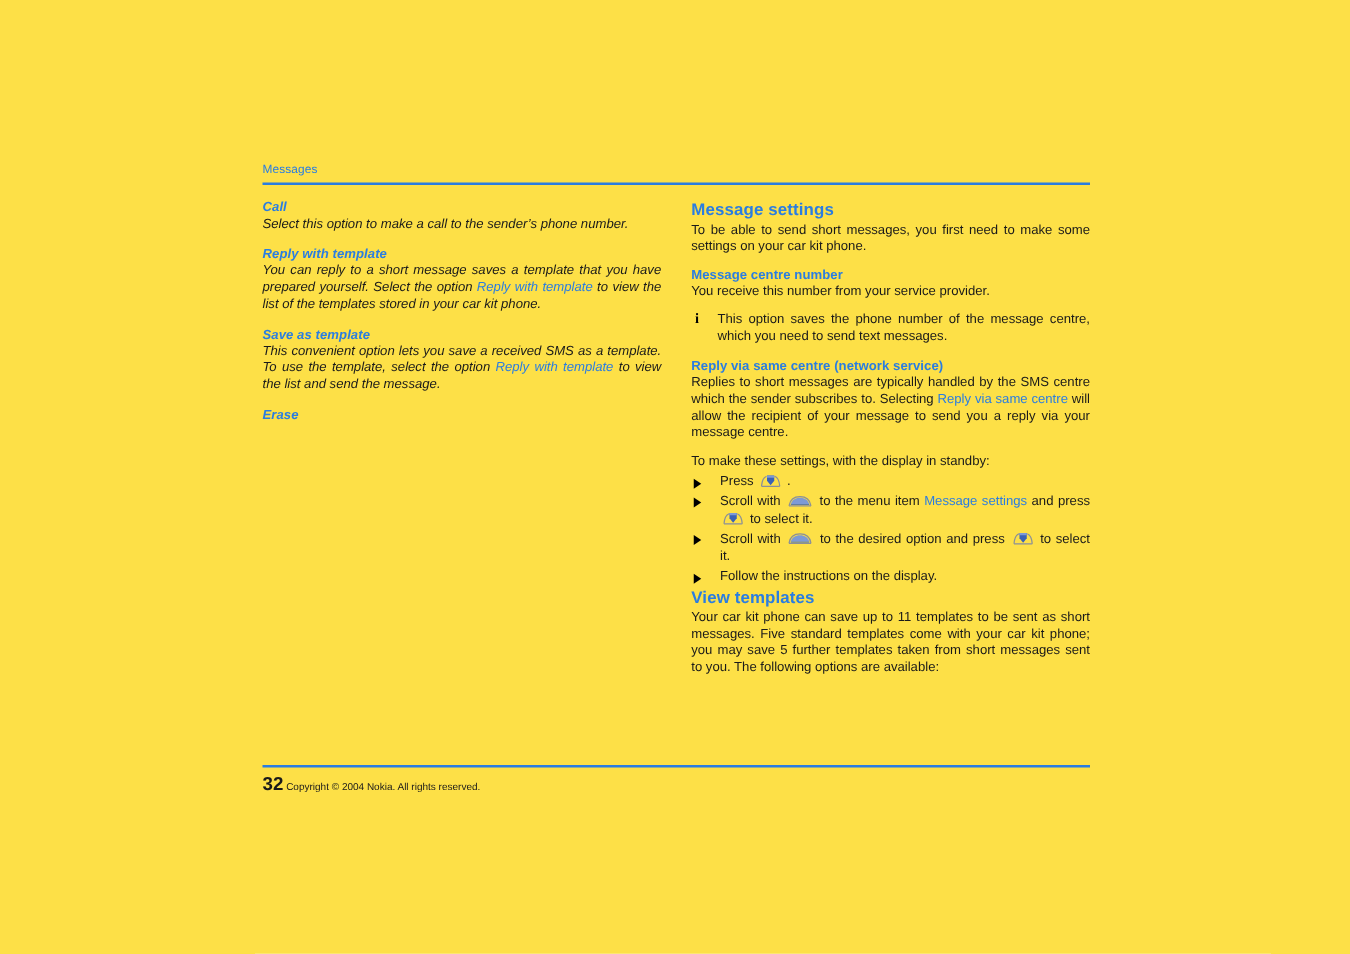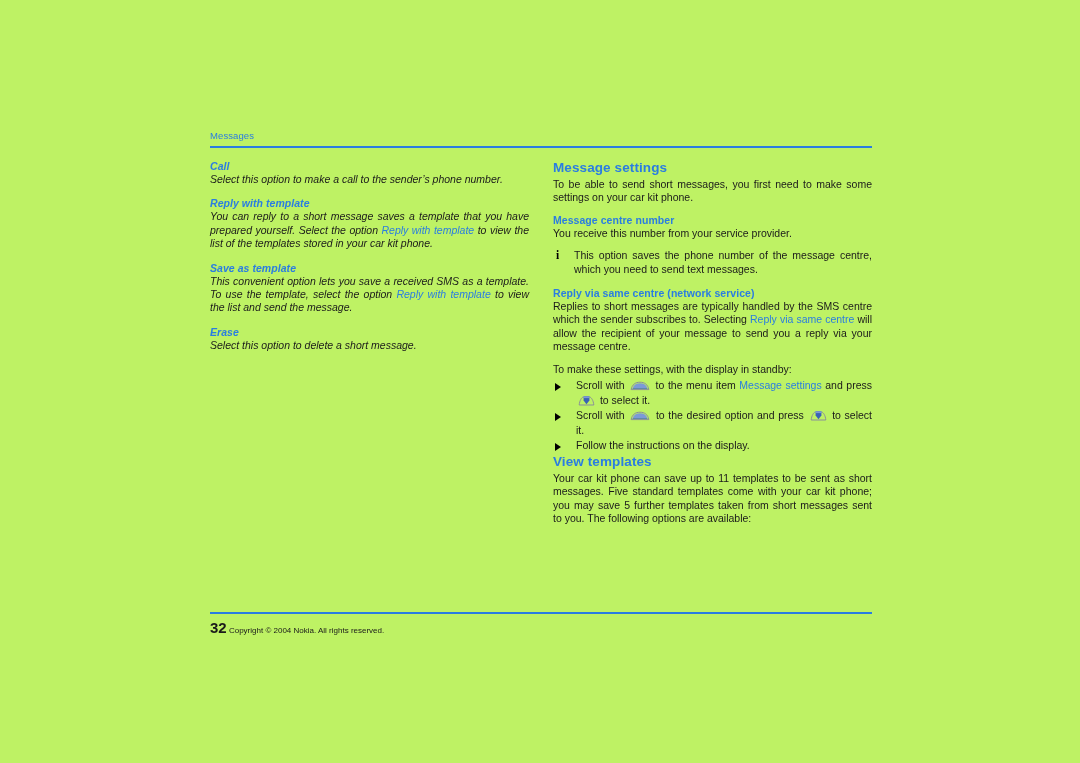--- a/index.html
+++ b/index.html
@@ -12,21 +12,21 @@
     height: 763px;
     font-family: "Liberation Sans", sans-serif;
     color: #1a1a1a;
     overflow: hidden;
   }
   .page {
     position: absolute;
     left: 0; top: 0;
     width: 1080px;
     height: 763px;
-    background: #bef264;
+    background: #fde047;
   }
   
   .running-header {
     position: absolute;
     left: 210px;
     top: 130px;
     font-size: 9.5px;
     color: #2a7de1;
     letter-spacing: 0.1px;
   }
@@ -165,21 +165,20 @@
       <p class="body"><span>You can reply to a short message saves a template that you have prepared yourself. Select the option </span><span class="lnk">Reply with template</span><span> to view the list of the templates stored in your car kit phone.</span></p>
     </div>
 
     <div class="blk">
       <div class="sub-title">Save as template</div>
       <p class="body"><span>This convenient option lets you save a received SMS as a template. To use the template, select the option </span><span class="lnk">Reply with template</span><span> to view the list and send the message.</span></p>
     </div>
 
     <div class="blk">
       <div class="sub-title">Erase</div>
-      <p class="body ragged"><span>Select this option to delete a short message.</span></p>
     </div>
 
   </div>
 
   <div class="col col-right">
 
     <div class="blk-tight">
       <div class="sec-title">Message settings</div>
       <p class="body">To be able to send short messages, you first need to make some settings on your car kit phone.</p>
     </div>
@@ -196,20 +195,31 @@
 
     <div class="blk-tight">
       <div class="sub-title">Reply via same centre (network service)</div>
       <p class="body"><span>Replies to short messages are typically handled by the SMS centre which the sender subscribes to. Selecting </span><span class="lnk">Reply via same centre</span><span> will allow the recipient of your message to send you a reply via your message centre.</span></p>
     </div>
 
     <p class="body ragged" style="margin-bottom:2px;">To make these settings, with the display in standby:</p>
 
     <ul class="steps">
 
+      <li class="last">
+        <span class="tri"></span><span>Press </span><span class="key">
+          <svg width="17" height="11" viewBox="0 0 17 11">
+            <path d="M1.2 10 C1.6 5.4 3.6 2.6 5.2 2.0" stroke="#8a8f99" stroke-width="1" fill="none"></path>
+            <path d="M15.8 10 C15.4 5.4 13.4 2.6 11.8 2.0" stroke="#8a8f99" stroke-width="1" fill="none"></path>
+            <path d="M1.2 10 L15.8 10" stroke="#8a8f99" stroke-width="1" fill="none"></path>
+            <path d="M5.6 1.3 L11.4 1.3 L11.4 5.6 L8.5 9.2 L5.6 5.6 Z" fill="#3a62b5"></path>
+            <path d="M5.6 1.3 L11.4 1.3 L11.4 3.1 L5.6 3.1 Z" fill="#7d9ad6"></path>
+          </svg>
+        </span><span> .</span>
+      </li>
 
       <li>
         <span class="tri"></span><span>Scroll with </span><span class="key">
           <svg width="20" height="11" viewBox="0 0 20 11">
             <path d="M1.2 9.6 C2.0 4.6 5.4 2.2 10 2.2 C14.6 2.2 18.0 4.6 18.8 9.6" stroke="#8a8f99" stroke-width="1" fill="none"></path>
             <path d="M1.2 9.6 L18.8 9.6" stroke="#8a8f99" stroke-width="1" fill="none"></path>
             <path d="M2.6 8.4 C3.4 5.0 6.2 3.2 10 3.2 C13.8 3.2 16.6 5.0 17.4 8.4 Z" fill="#7d9ad6"></path>
             <path d="M2.6 8.4 L17.4 8.4 L17.4 9.0 L2.6 9.0 Z" fill="#3a62b5"></path>
           </svg>
         </span><span> to the menu item </span><span class="lnk">Message settings</span><span> and press </span><span class="key">

